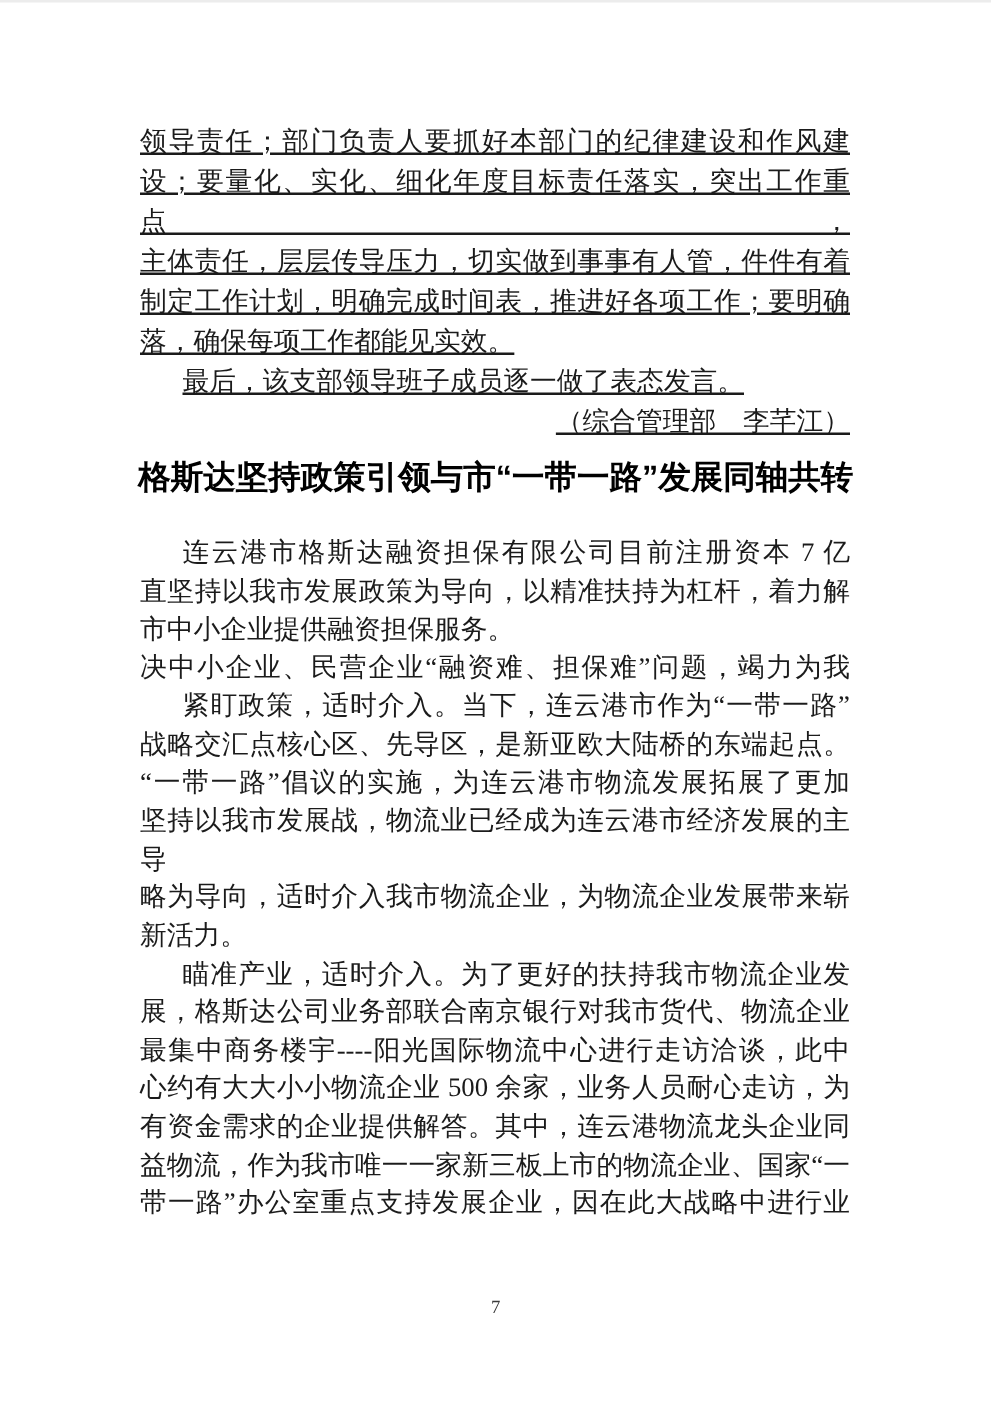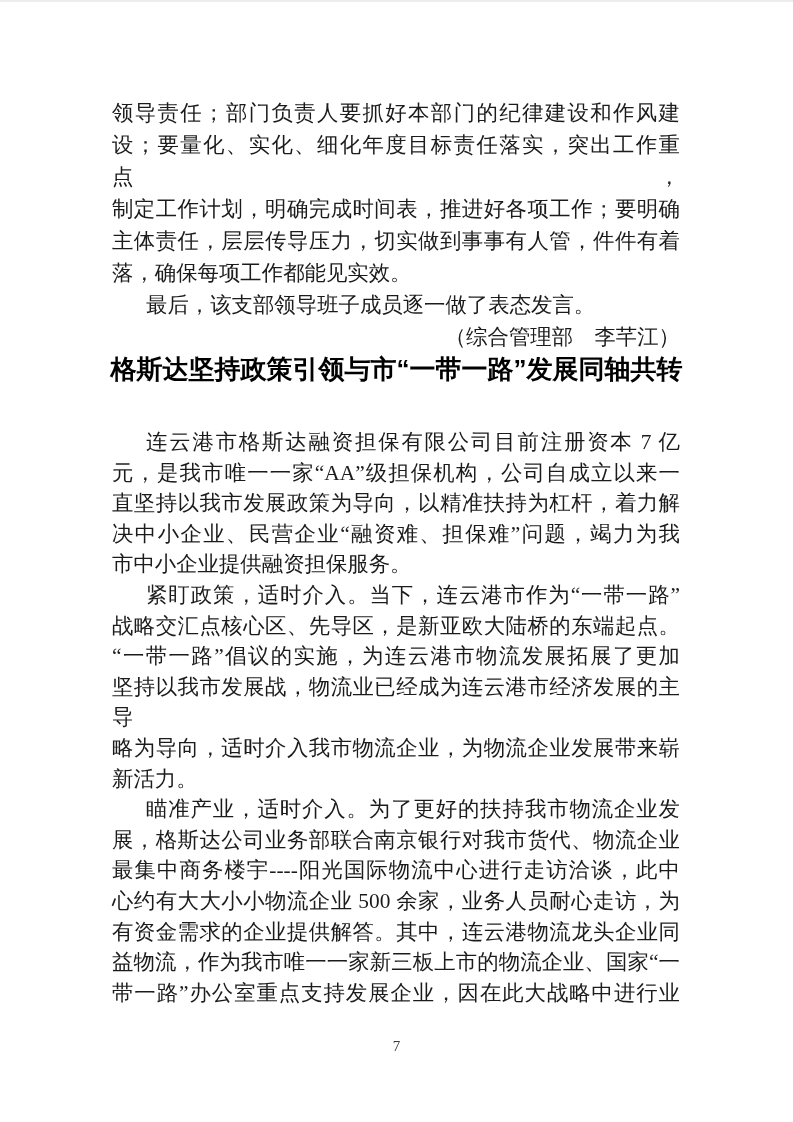--- a/index.html
+++ b/index.html
@@ -24,20 +24,21 @@
   }
   .column {
     position: absolute;
     left: 112px;
     width: 568px;
   }
   .sec-prev {
     top: 97px;
     font-size: 21.4px;
     line-height: 32px;
+    text-decoration: underline;
   }
   .sec-body {
     top: 427px;
     font-size: 21.4px;
     line-height: 30.6px;
   }
   .tline {
     text-align: justify;
     text-align-last: justify;
     text-justify: inter-ideograph;
@@ -49,21 +50,21 @@
   }
   .indent {
     padding-left: 34px;
   }
   .byline {
     text-align: right;
     text-align-last: right;
   }
   .article-title {
     position: absolute;
-    top: 352px;
+    top: 364px;
     left: 0;
     width: 793px;
     margin: 0;
     text-align: center;
     font-family: "Liberation Sans", "DejaVu Sans", sans-serif;
     font-weight: 700;
     font-size: 26px;
     line-height: 34px;
     color: #000000;
   }
@@ -80,35 +81,34 @@
 </style>
 </head>
 <body>
 
 <div class="page">
   <div class="page-top-edge"></div>
 
   <div class="column sec-prev">
     <div class="tline">领导责任；部门负责人要抓好本部门的纪律建设和作风建</div>
     <div class="tline">设；要量化、实化、细化年度目标责任落实，突出工作重点，</div>
+    <div class="tline">主体责任，层层传导压力，切实做到事事有人管，件件有着</div>
     <div class="tline">制定工作计划，明确完成时间表，推进好各项工作；要明确</div>
-    <div class="tline">主体责任，层层传导压力，切实做到事事有人管，件件有着</div>
     <div class="tline tline-end">落，确保每项工作都能见实效。</div>
     <div class="tline tline-end indent">最后，该支部领导班子成员逐一做了表态发言。</div>
     <div class="byline">（综合管理部　李芊江）</div>
   </div>
 
   <h1 class="article-title">格斯达坚持政策引领与市“一带一路”发展同轴共转</h1>
 
   <div class="column sec-body">
     <div class="tline indent">连云港市格斯达融资担保有限公司目前注册资本 7 亿</div>
-    <div class="tline">元，是我市唯一一家“AA”级担保机构，公司自成立以来一</div>
     <div class="tline">直坚持以我市发展政策为导向，以精准扶持为杠杆，着力解</div>
+    <div class="tline tline-end">市中小企业提供融资担保服务。</div>
     <div class="tline">决中小企业、民营企业“融资难、担保难”问题，竭力为我</div>
-    <div class="tline tline-end">市中小企业提供融资担保服务。</div>
 
     <div class="tline indent">紧盯政策，适时介入。当下，连云港市作为“一带一路”</div>
     <div class="tline">战略交汇点核心区、先导区，是新亚欧大陆桥的东端起点。</div>
     <div class="tline">“一带一路”倡议的实施，为连云港市物流发展拓展了更加</div>
     <div class="tline">坚持以我市发展战，物流业已经成为连云港市经济发展的主导</div>
     <div class="tline">略为导向，适时介入我市物流企业，为物流企业发展带来崭</div>
     <div class="tline tline-end">新活力。</div>
 
     <div class="tline indent">瞄准产业，适时介入。为了更好的扶持我市物流企业发</div>
     <div class="tline">展，格斯达公司业务部联合南京银行对我市货代、物流企业</div>

